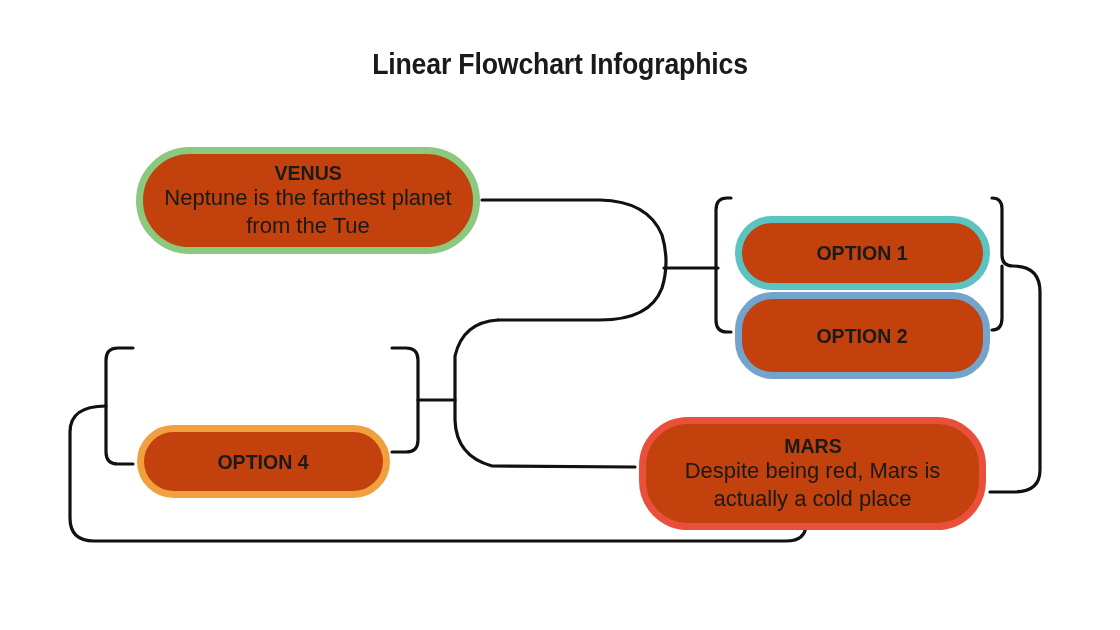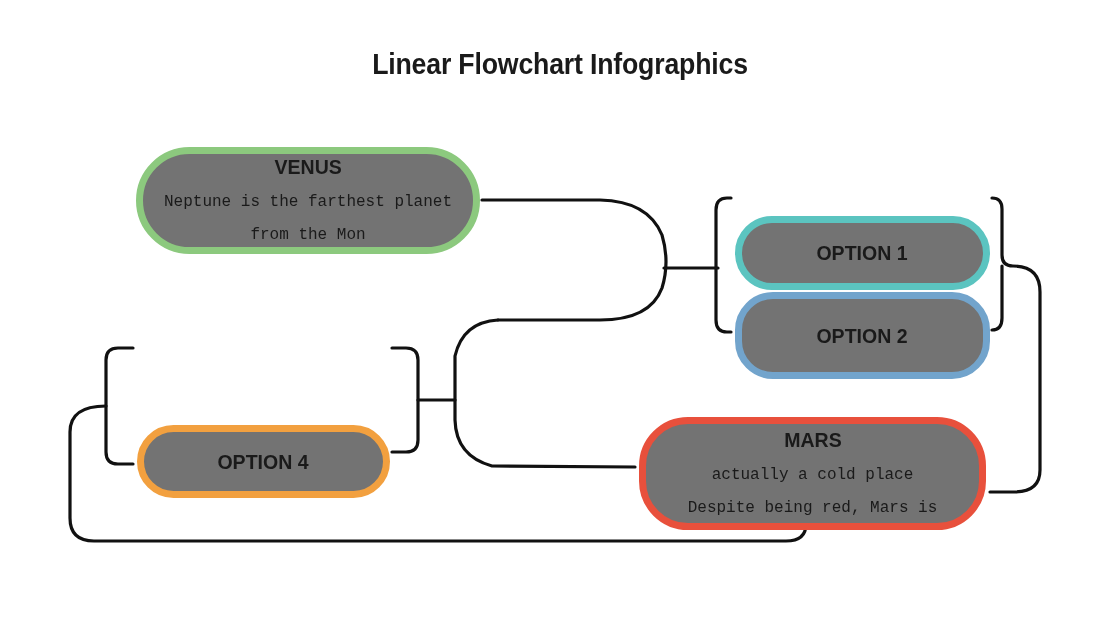--- a/index.html
+++ b/index.html
@@ -36,42 +36,41 @@
   #connectors {
     position: absolute;
     left: 0;
     top: 0;
     width: 1120px;
     height: 630px;
   }
   .pill {
     position: absolute;
     box-sizing: border-box;
-    background: #737373;
+    background: #c2410c;
     border-style: solid;
     display: flex;
     flex-direction: column;
     align-items: center;
     justify-content: center;
     text-align: center;
-    gap: 13px;
   }
   .pill .ttl {
     font-family: "Liberation Sans", sans-serif;
     font-weight: bold;
     color: #1a1a1a;
     line-height: 1.12;
     transform: scaleX(0.93);
   }
   .pill .desc {
-    font-family: Liberation Mono, monospace;
+    font-family: Liberation Sans, sans-serif;
     font-weight: normal;
     color: #1a1a1a;
     line-height: 1.22;
-    font-size: 16px;
+    font-size: 22px;
     margin-top: 1px;
   }
   
   #box-venus {
     left: 136px; top: 147px; width: 344px; height: 107px;
     border-width: 7px; border-radius: 54px;
     border-color: #8CC97E;
   }
   #box-venus .ttl { font-size: 21px; }
 
@@ -139,35 +138,35 @@
       <path d="M 418 400 L 455 400" stroke="#111111"></path>
 
       <path d="M 106 406 Q 70 406 70 432 L 70 518 Q 70 541 94 541 L 786 541
                Q 806 541 806 524 L 806 513" stroke="#111111"></path>
     </g>
   </svg>
 
   <div class="pill" id="box-venus" style="border-color: rgb(140, 201, 126);">
     <div class="ttl">VENUS</div>
     <div class="desc">Neptune is the farthest planet</div>
-    <div class="desc">from the Mon</div>
+    <div class="desc">from the Tue</div>
   </div>
 
   <div class="pill" id="box-option1" style="border-color: rgb(91, 196, 192); margin-top: 40px;">
     <div class="ttl">OPTION 1</div>
   </div>
 
   <div class="pill" id="box-option2" style="border-color: rgb(114, 164, 204);">
     <div class="ttl">OPTION 2</div>
   </div>
 
 
   <div class="pill" id="box-option4" style="border-color: rgb(242, 160, 63);">
     <div class="ttl">OPTION 4</div>
   </div>
 
   <div class="pill" id="box-mars" style="border-color: rgb(232, 80, 60);">
     <div class="ttl">MARS</div>
+    <div class="desc">Despite being red, Mars is</div>
     <div class="desc">actually a cold place</div>
-    <div class="desc">Despite being red, Mars is</div>
   </div>
 
 </div>
 
 </body></html>

